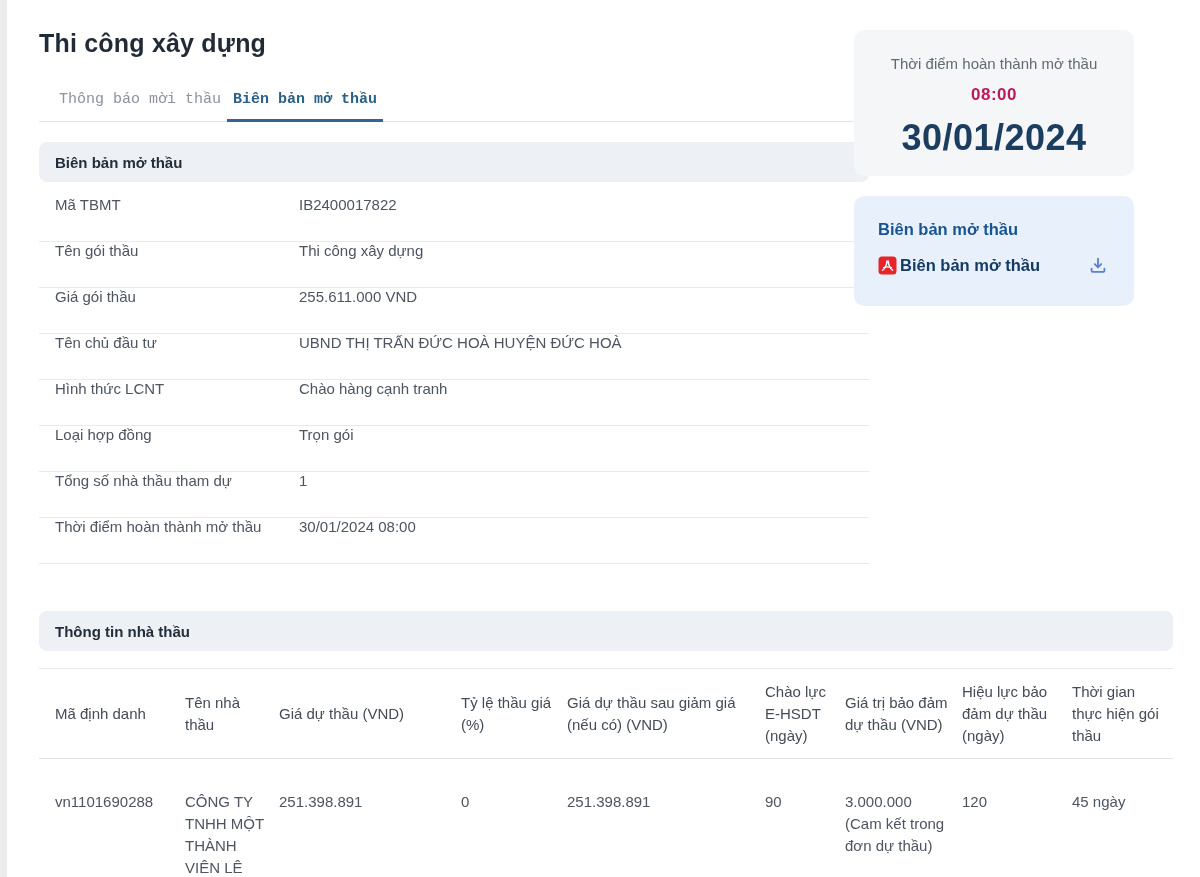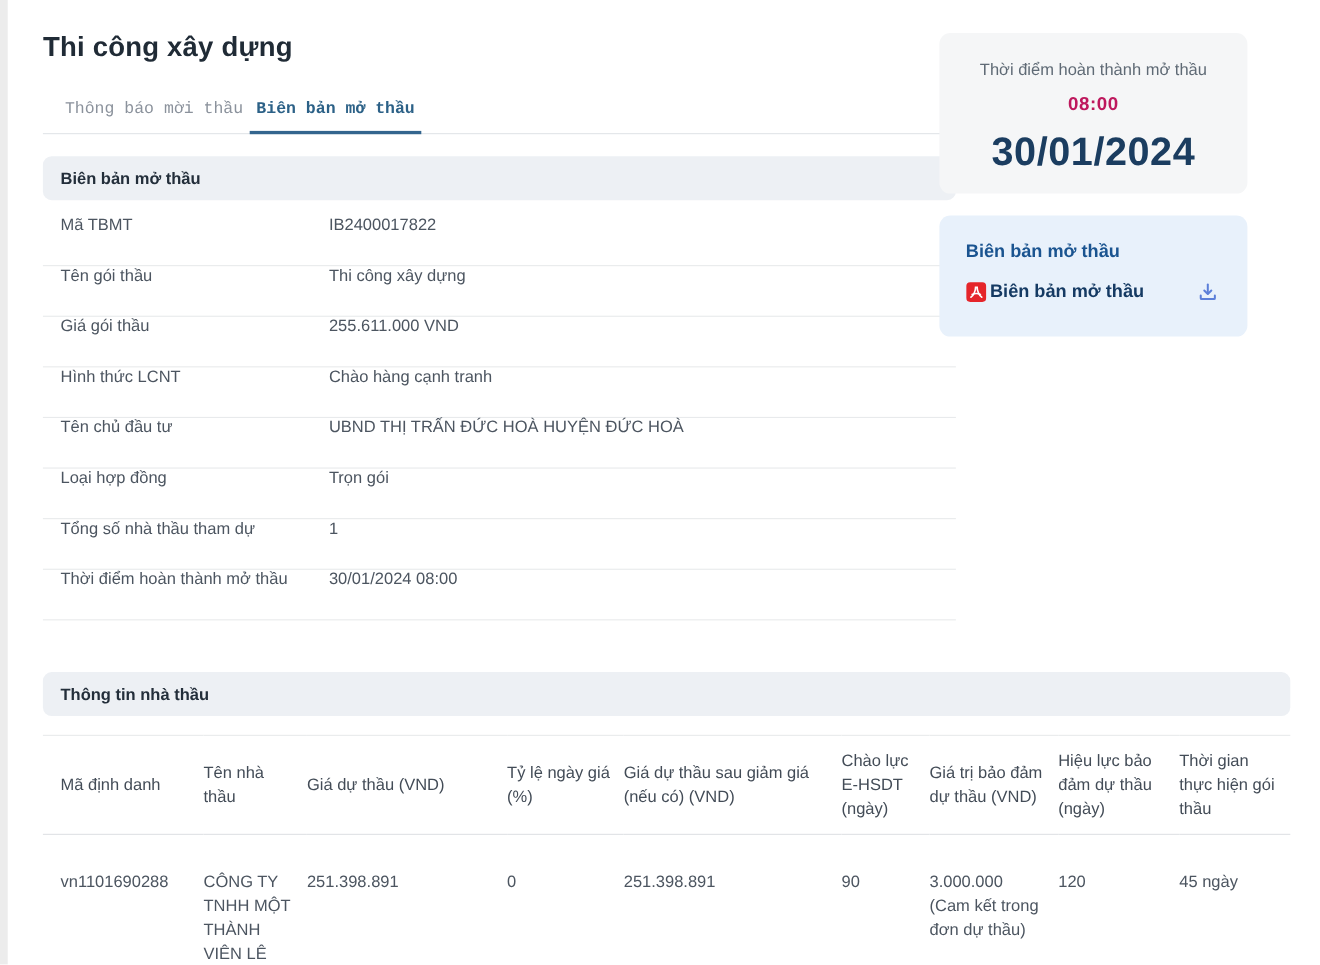--- a/index.html
+++ b/index.html
@@ -75,26 +75,26 @@
       </div>
       <div class="kv-row">
         <div class="kv-label">Tên gói thầu</div>
         <div class="kv-value">Thi công xây dựng</div>
       </div>
       <div class="kv-row">
         <div class="kv-label">Giá gói thầu</div>
         <div class="kv-value">255.611.000 VND</div>
       </div>
       <div class="kv-row">
+        <div class="kv-label">Tên chủ đầu tư</div>
+        <div class="kv-value">UBND THỊ TRẤN ĐỨC HOÀ HUYỆN ĐỨC HOÀ</div>
+      </div>
+      <div class="kv-row">
         <div class="kv-label">Hình thức LCNT</div>
         <div class="kv-value">Chào hàng cạnh tranh</div>
-      </div>
-      <div class="kv-row">
-        <div class="kv-label">Tên chủ đầu tư</div>
-        <div class="kv-value">UBND THỊ TRẤN ĐỨC HOÀ HUYỆN ĐỨC HOÀ</div>
       </div>
       <div class="kv-row">
         <div class="kv-label">Loại hợp đồng</div>
         <div class="kv-value">Trọn gói</div>
       </div>
       <div class="kv-row">
         <div class="kv-label">Tổng số nhà thầu tham dự</div>
         <div class="kv-value">1</div>
       </div>
       <div class="kv-row">
@@ -116,21 +116,21 @@
             <col style="width:80px">
           <col style="width:117px">
             <col style="width:110px">
             <col style="width:101px">
         </colgroup>
         <thead>
           <tr>
             <th class="first">Mã định danh</th>
             <th>Tên nhà thầu</th>
             <th>Giá dự thầu (VND)</th>
-            <th>Tỷ lệ ngày giá (%)</th>
+            <th>Tỷ lệ thầu giá (%)</th>
             <th>Giá dự thầu sau giảm giá (nếu có) (VND)</th>
             <th>Chào lực E-HSDT (ngày)</th>
             <th>Giá trị bảo đảm dự thầu (VND)</th>
             <th>Hiệu lực bảo đảm dự thầu (ngày)</th>
             <th>Thời gian thực hiện gói thầu</th>
           </tr>
         </thead>
         <tbody>
           <tr>
             <td class="first">vn1101690288</td>

